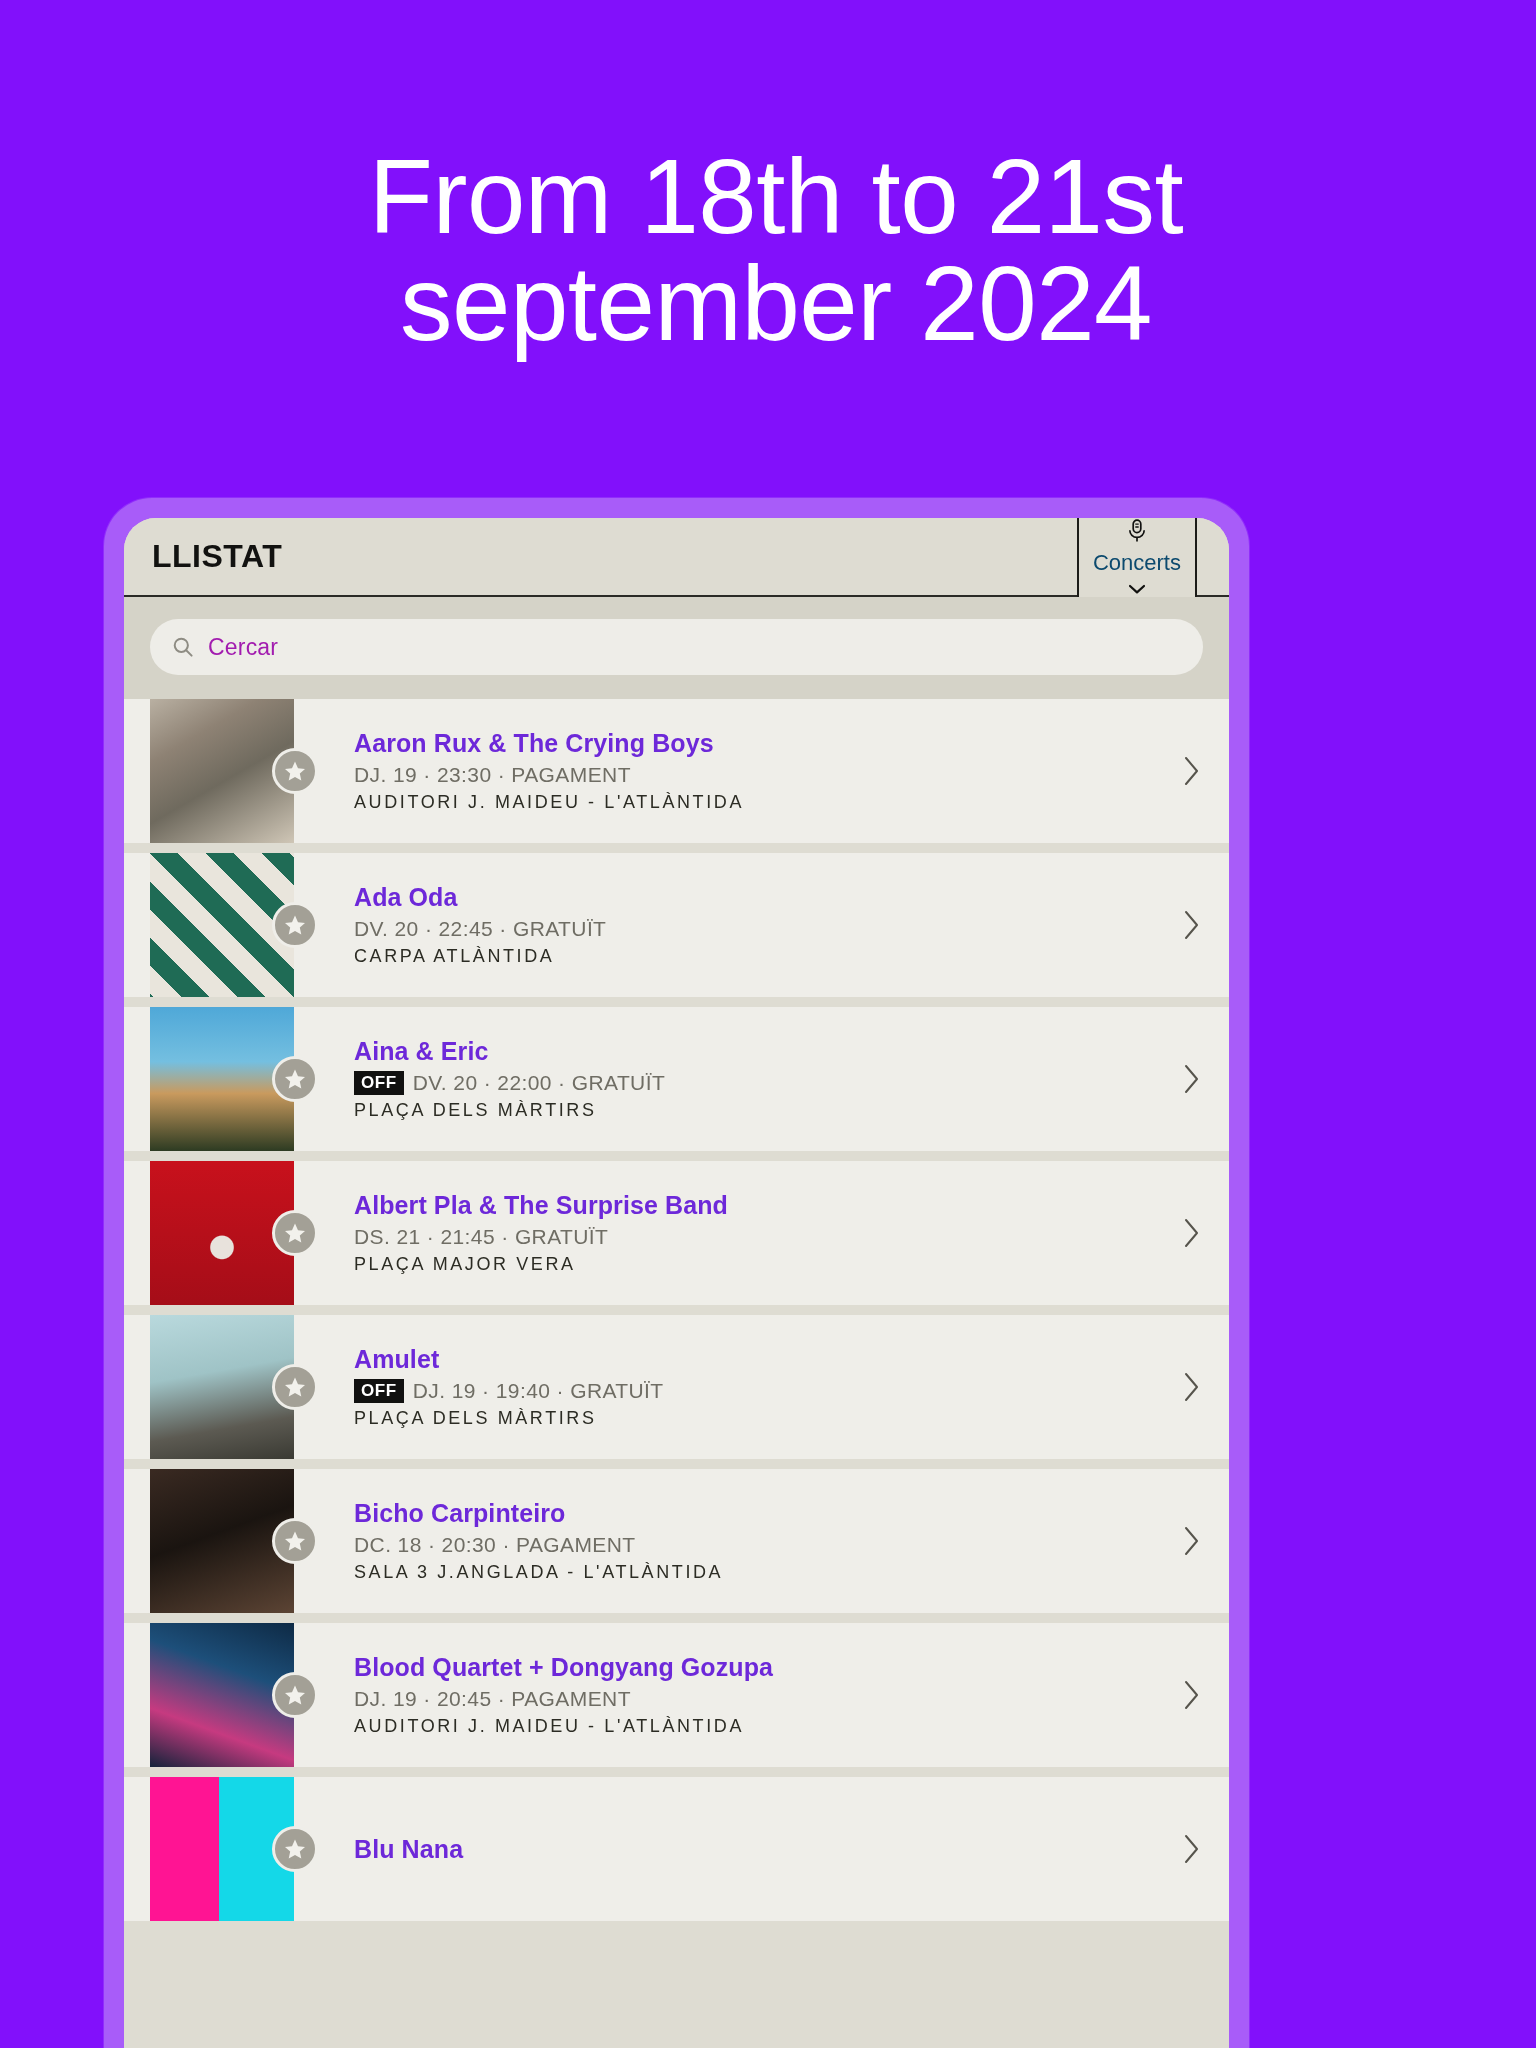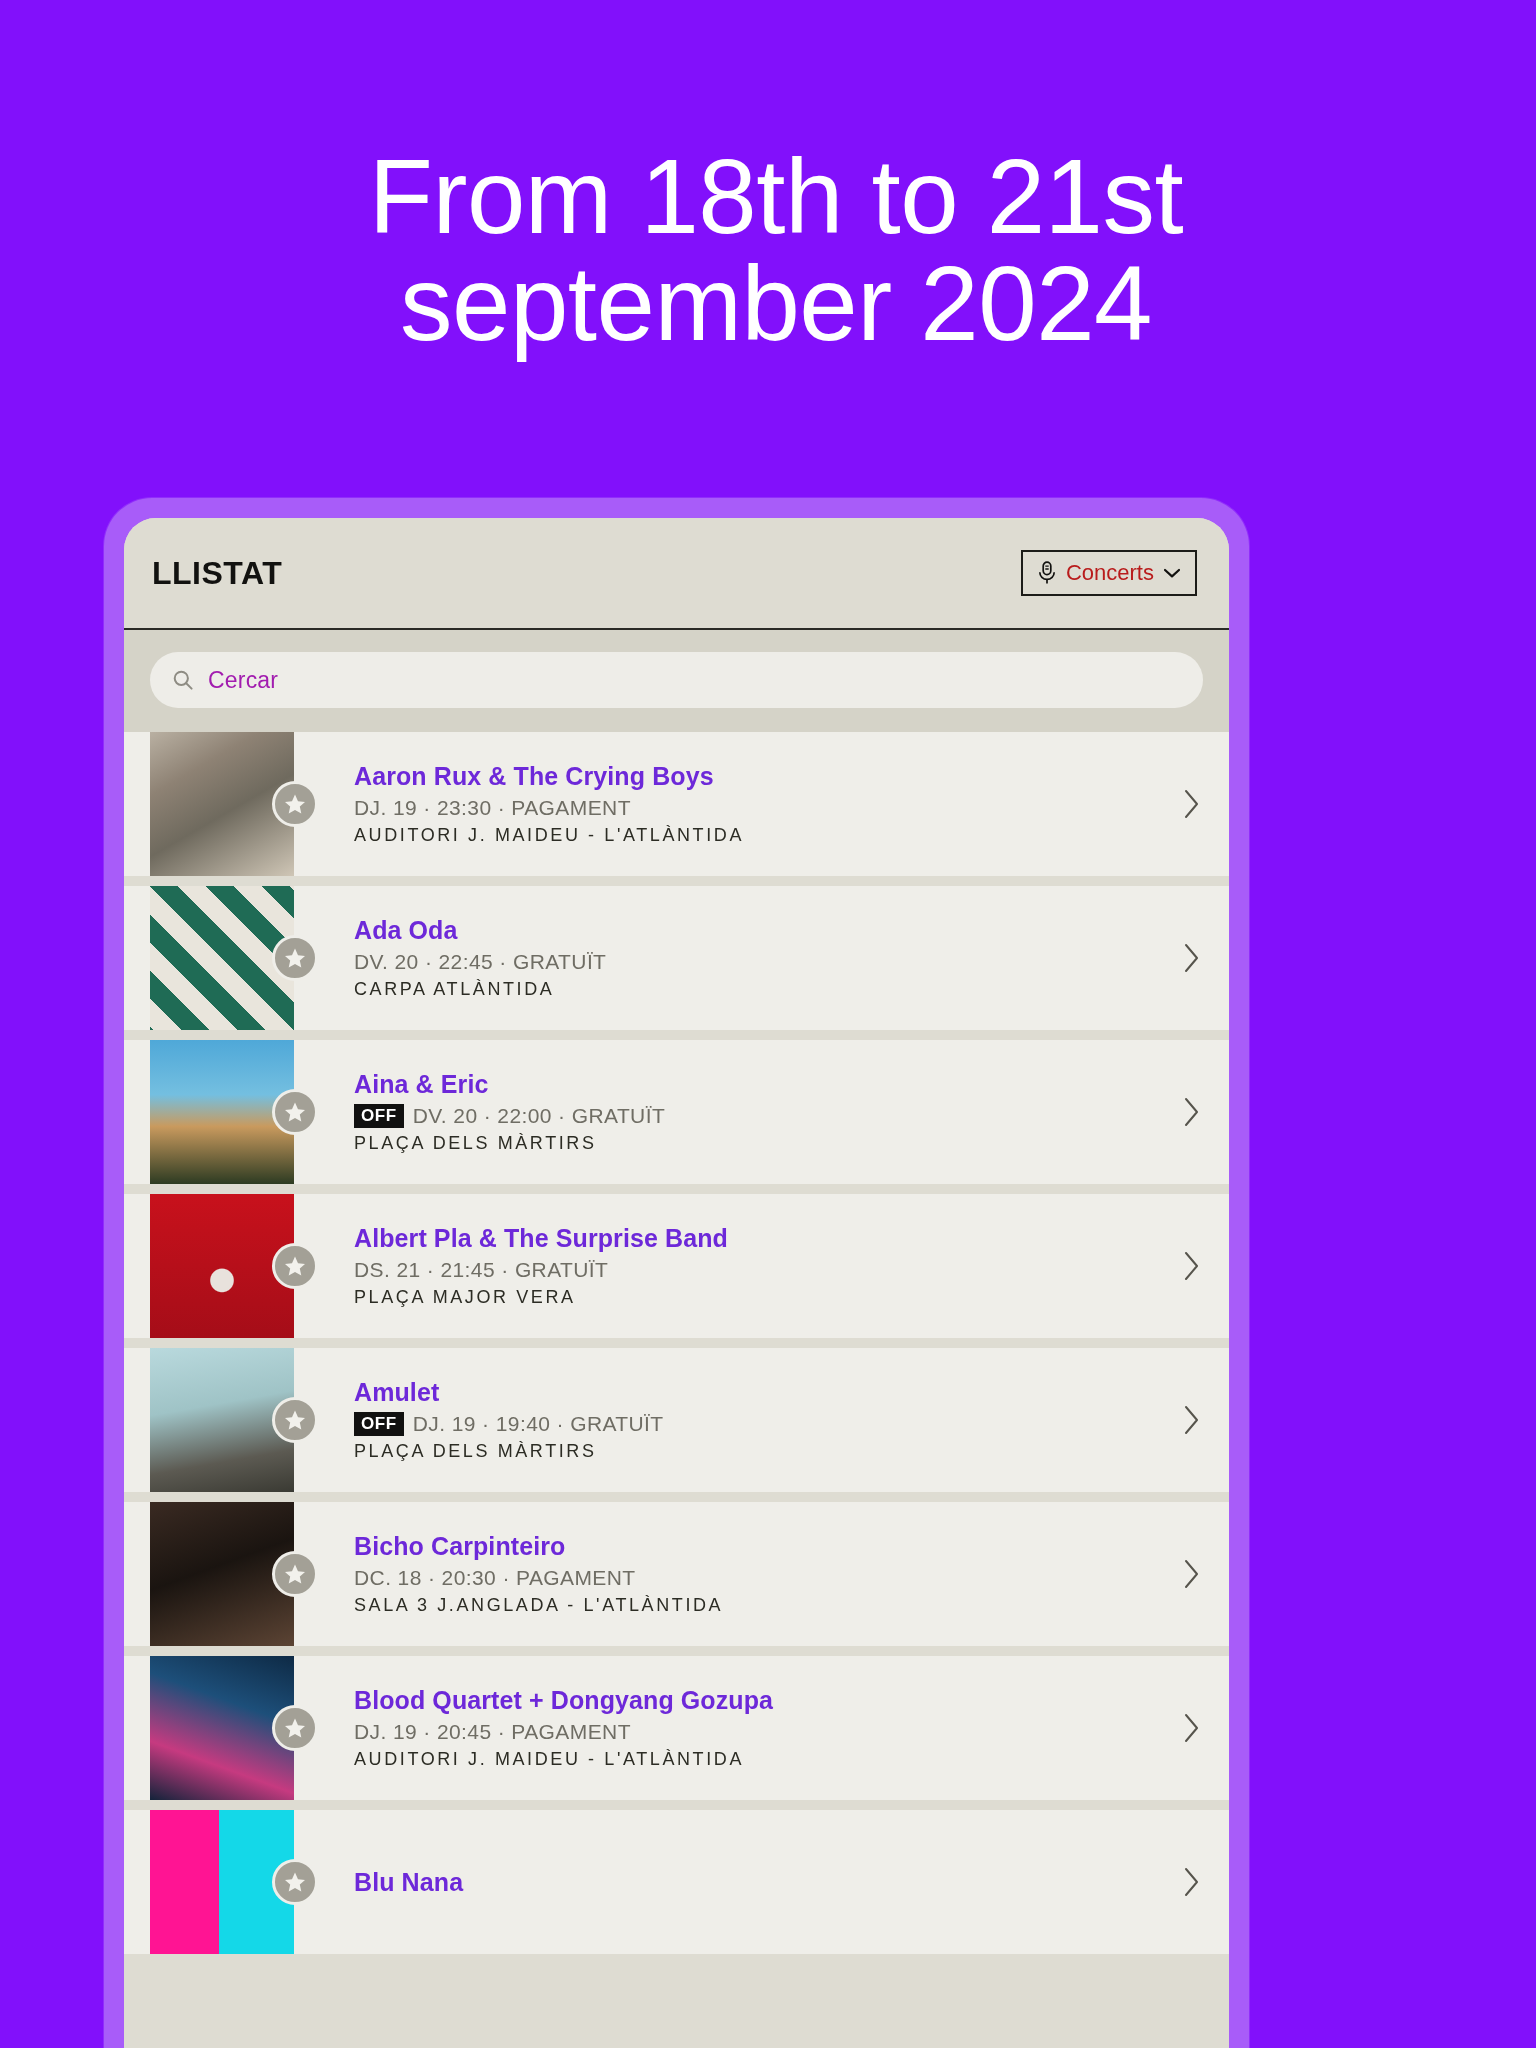--- a/index.html
+++ b/index.html
@@ -41,41 +41,42 @@
     width: 100%; height: 100%;
     background: #dedcd2;
     border-radius: 32px 32px 0 0;
     overflow: hidden;
     display: flex; flex-direction: column;
   }
 
   
   .app-header {
     flex: 0 0 auto;
-    height: 112px;
+    height: 79px;
     background: #dedcd2;
     display: flex; align-items: center; justify-content: space-between;
     padding: 0 32px 0 28px;
     border-bottom: 2px solid #2a2a26;
   }
   .app-title {
     font-size: 32px;
     font-weight: 700;
     letter-spacing: 0.5px;
     color: #121210;
   }
   .filter-chip {
     display: inline-flex; align-items: center; gap: 9px;
     border: 2px solid #1c1c18;
     background: #dedcd2;
     padding: 9px 14px;
     font-size: 22px;
-    color: #b91c1c;
+    color: #0c4a6e;
     cursor: pointer;
     line-height: 1;
+    flex-direction: column;
   }
   .mic-icon { width: 20px; height: 24px; display:block; }
   .chev-down { width: 18px; height: 12px; display:block; }
 
   
   .search-band {
     flex: 0 0 auto;
     background: #d5d3c8;
     padding: 22px 26px 24px 26px;
   }

